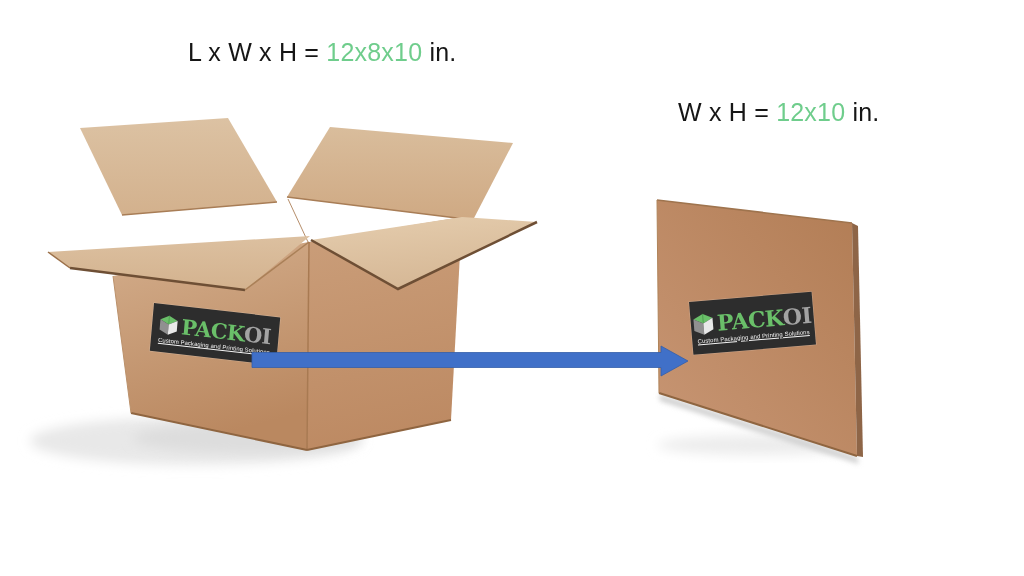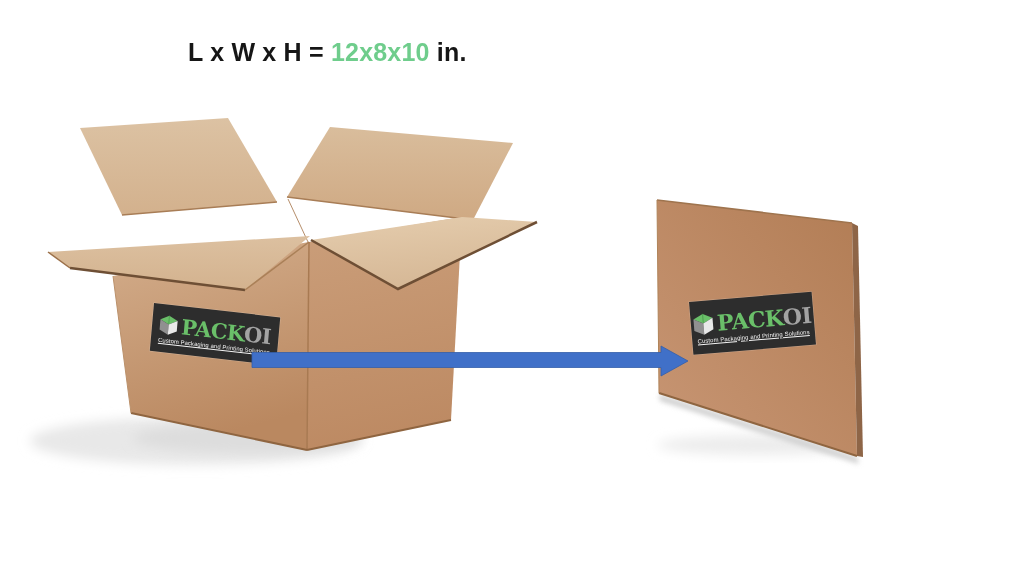--- a/index.html
+++ b/index.html
@@ -2,21 +2,21 @@
 <html><head>
 <meta charset="utf-8">
 <style>
   html,body{margin:0;padding:0;background:#ffffff;}
   body{width:1024px;height:576px;position:relative;overflow:hidden;
        font-family:"Liberation Sans",sans-serif;}
   .stage{position:absolute;inset:0;width:1024px;height:576px;}
   .layer{position:absolute;left:0;top:0;}
 
   
-  .dim-label{position:absolute;font-weight:700;font-size:25px;line-height:1;
+  .dim-label{position:absolute;font-weight:400;font-size:25px;line-height:1;
              color:#161616;letter-spacing:.2px;white-space:nowrap;}
   .dim-label .val{color:#6fcd8c;}
   #label-open-box{left:188px;top:40px;}
   #label-flat-box{left:678px;top:100px;}
 
   
   .logo{position:absolute;background:#2d2d2d;color:#fff;display:flex;
         flex-direction:column;align-items:center;justify-content:center;
         box-sizing:border-box;padding:3px 4px 2px;
         box-shadow:0 0 0 .5px rgba(255,255,255,.25);}
@@ -138,14 +138,15 @@
     </div>
     <div class="tagline">Custom Packaging and Printing Solutions</div>
   </div>
 
   <svg class="layer" width="1024" height="576" viewBox="0 0 1024 576">
     <path d="M252,352.5 L661,352.5 L661,346 L688,361 L661,376 L661,367.5 L252,367.5 Z" fill="#4070c8" stroke="#345ea9" stroke-width="0.8"></path>
   </svg>
 
   <div class="dim-label" id="label-open-box"><span>L x W x H = </span><span class="val">12x8x10</span><span> in.</span></div>
 
+  <div class="dim-label" id="label-flat-box"><span>W x H = </span><span class="val">12x10</span><span> in.</span></div>
 
 </div>
 
 </body></html>

